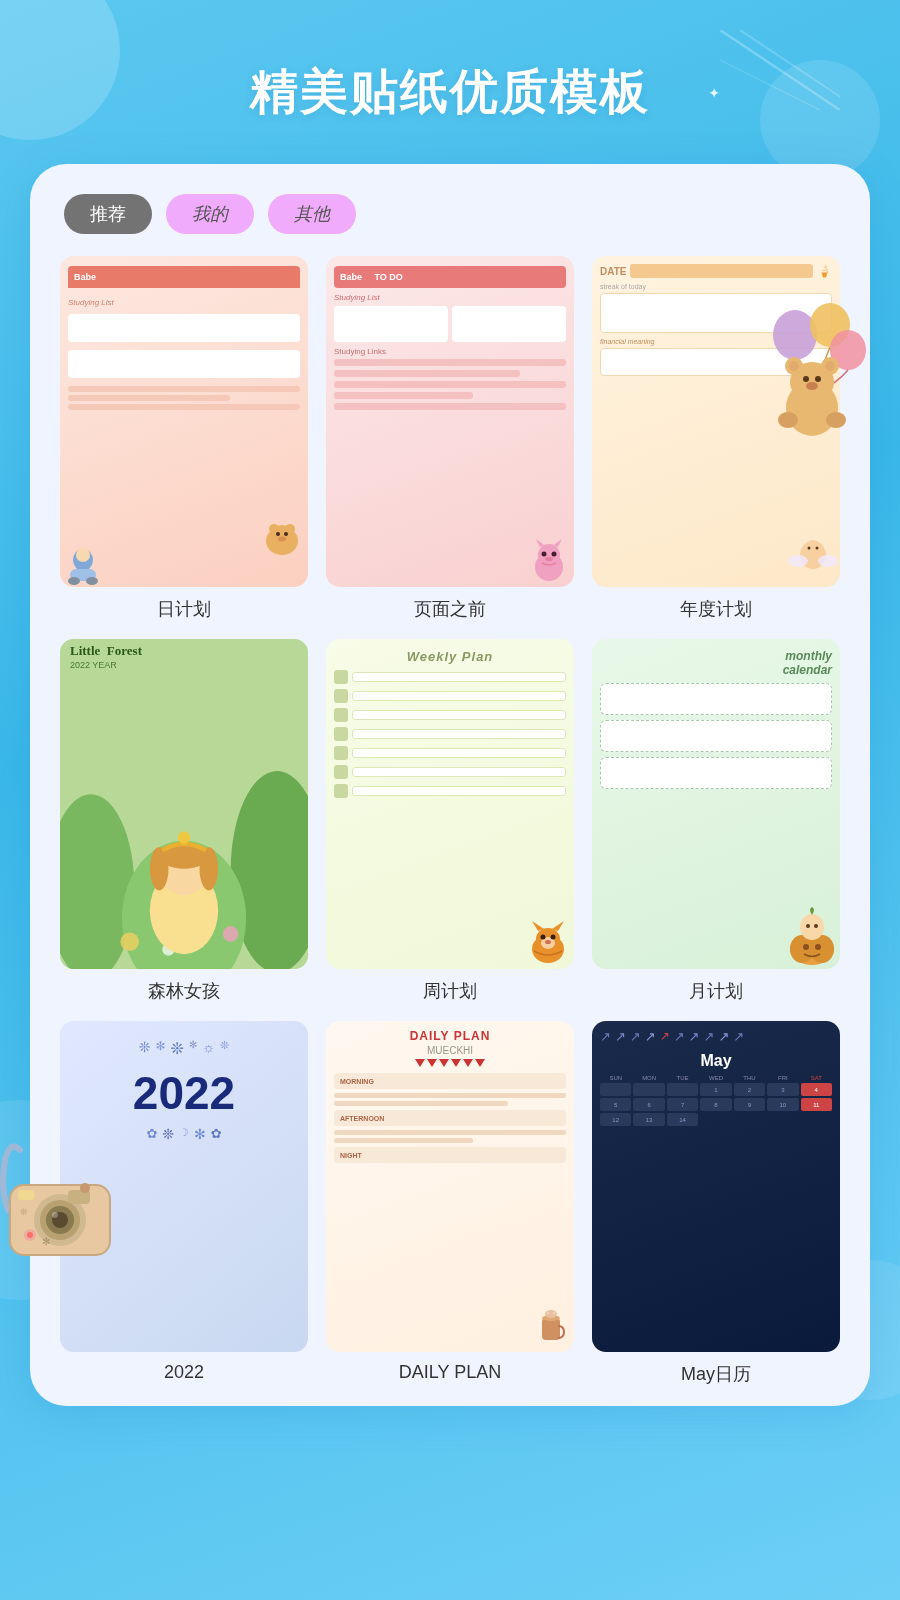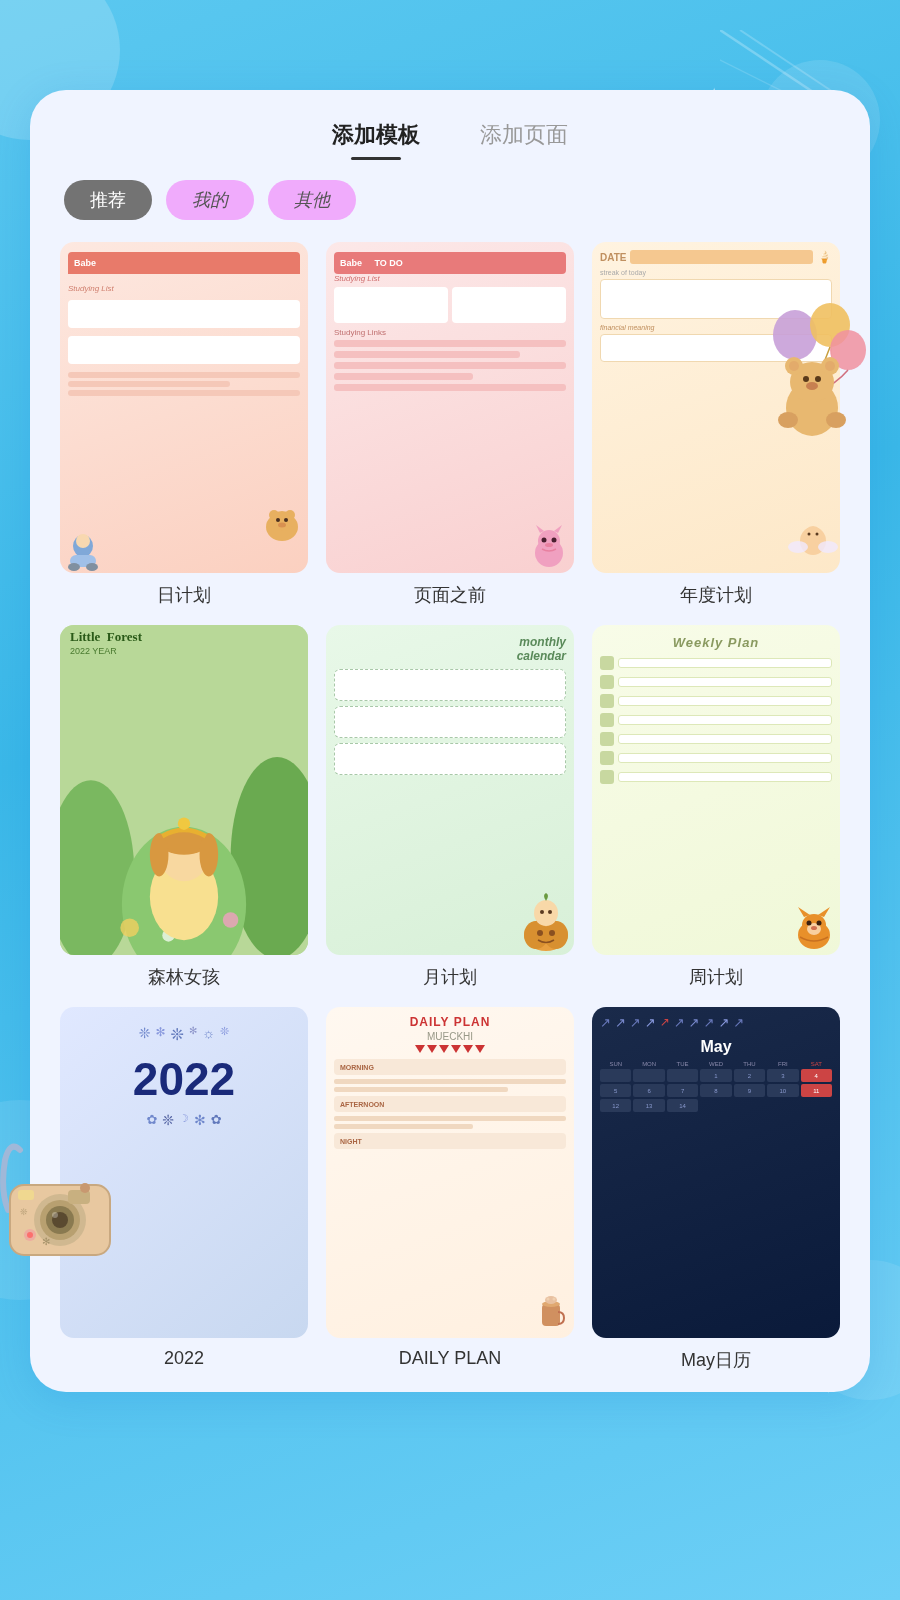--- a/index.html
+++ b/index.html
@@ -269,20 +269,21 @@
       background: linear-gradient(160deg, #fce8e8 0%, #f9d0d0 100%);
       padding: 10px 8px;
     }
     .gouwu-header {
       background: #e87a7a;
       border-radius: 4px;
       height: 22px;
       display: flex;
       align-items: center;
       padding: 0 6px;
+      margin-bottom: 5px;
     }
     .gouwu-items {
       display: flex;
       gap: 4px;
       margin-bottom: 5px;
     }
     .gouwu-item-box {
       flex: 1;
       background: white;
       border-radius: 4px;
@@ -491,28 +492,25 @@
 
     <circle cx="40" cy="105" r="6" fill="#f0a0a0" opacity="0.7"></circle>
     <circle cx="40" cy="105" r="3" fill="#ff6060" opacity="0.8"></circle>
 
     <text x="52" y="115" font-size="10" fill="#8a7a50" opacity="0.6">✻</text>
     <text x="30" y="85" font-size="9" fill="#8a7a50" opacity="0.5">❊</text>
   </svg>
 </div>
 
 <div class="header-section">
+  <div class="header-title1">精美贴纸优质模板</div>
 </div>
 
 <div class="main-card">
 
-  <div class="tabs-row">
-    <div class="tab-item active">添加模板</div>
-    <div class="tab-item">添加页面</div>
-  </div>
 
 
   <div class="filter-row">
     <div class="filter-tag active">推荐</div>
     <div class="filter-tag default">我的</div>
     <div class="filter-tag default">其他</div>
   </div>
 
   <div class="template-grid">
 
@@ -646,50 +644,20 @@
             <circle cx="80" cy="128" r="4" fill="#f0c840"></circle>
           </svg>
 
           <div style="position:absolute;top:4px;left:10px;z-index:5;">
             <div style="color:#2a5a18;font-size:13px;font-weight:900;line-height:1.3;font-family:serif;">Little&nbsp;&nbsp;Forest</div>
             <div style="color:#4a7a30;font-size:9px;">2022 YEAR</div>
           </div>
         </div>
       </div>
       <div class="template-label">森林女孩</div>
-    </div>
-
-    <div class="template-item">
-      <div class="template-thumb">
-        <div class="thumb-yue" style="width:100%;height:100%;position:relative;">
-          <div style="font-size:12px;color:#5a8a5a;font-weight:bold;text-align:right;margin-bottom:6px;font-style:italic;">monthly<br>calendar</div>
-          <div class="yue-boxes">
-            <div class="yue-box"></div>
-            <div class="yue-box"></div>
-            <div class="yue-box"></div>
-          </div>
-
-          <svg style="position:absolute;bottom:4px;right:2px;width:52px;height:58px;" viewBox="0 0 52 58" fill="none">
-
-            <ellipse cx="26" cy="42" rx="22" ry="16" fill="#e8a040"></ellipse>
-            <ellipse cx="16" cy="42" rx="12" ry="14" fill="#d89030"></ellipse>
-            <ellipse cx="36" cy="42" rx="12" ry="14" fill="#d89030"></ellipse>
-
-            <circle cx="20" cy="40" r="3" fill="#8a5020"></circle>
-            <circle cx="32" cy="40" r="3" fill="#8a5020"></circle>
-            <path d="M18 47 Q26 52 34 47" stroke="#8a5020" stroke-width="1.5" fill="none"></path>
-
-            <ellipse cx="26" cy="20" rx="12" ry="13" fill="#f8d8a8"></ellipse>
-            <path d="M26 8 Q22 2 26 0 Q30 2 26 8" fill="#6a9a40"></path>
-            <circle cx="22" cy="19" r="2" fill="#5a3a20"></circle>
-            <circle cx="30" cy="19" r="2" fill="#5a3a20"></circle>
-          </svg>
-        </div>
-      </div>
-      <div class="template-label">月计划</div>
     </div>
 
     <div class="template-item">
       <div class="template-thumb">
         <div class="thumb-zhou" style="width:100%;height:100%;position:relative;">
           <div style="color:#8a9a60;font-size:13px;font-weight:bold;margin-bottom:6px;text-align:center;font-style:italic;letter-spacing:1px;">Weekly  Plan</div>
           <div class="zhou-rows">
             <div class="zhou-row">
                 <div class="zhou-day"></div>
                 <div class="zhou-line"></div>
@@ -731,20 +699,50 @@
             <ellipse cx="22" cy="21" rx="3" ry="2" fill="#d07050"></ellipse>
             <path d="M8 30 Q22 38 36 30" stroke="#c87020" stroke-width="1.5" fill="none"></path>
           </svg>
         </div>
       </div>
       <div class="template-label">周计划</div>
     </div>
 
     <div class="template-item">
       <div class="template-thumb">
+        <div class="thumb-yue" style="width:100%;height:100%;position:relative;">
+          <div style="font-size:12px;color:#5a8a5a;font-weight:bold;text-align:right;margin-bottom:6px;font-style:italic;">monthly<br>calendar</div>
+          <div class="yue-boxes">
+            <div class="yue-box"></div>
+            <div class="yue-box"></div>
+            <div class="yue-box"></div>
+          </div>
+
+          <svg style="position:absolute;bottom:4px;right:2px;width:52px;height:58px;" viewBox="0 0 52 58" fill="none">
+
+            <ellipse cx="26" cy="42" rx="22" ry="16" fill="#e8a040"></ellipse>
+            <ellipse cx="16" cy="42" rx="12" ry="14" fill="#d89030"></ellipse>
+            <ellipse cx="36" cy="42" rx="12" ry="14" fill="#d89030"></ellipse>
+
+            <circle cx="20" cy="40" r="3" fill="#8a5020"></circle>
+            <circle cx="32" cy="40" r="3" fill="#8a5020"></circle>
+            <path d="M18 47 Q26 52 34 47" stroke="#8a5020" stroke-width="1.5" fill="none"></path>
+
+            <ellipse cx="26" cy="20" rx="12" ry="13" fill="#f8d8a8"></ellipse>
+            <path d="M26 8 Q22 2 26 0 Q30 2 26 8" fill="#6a9a40"></path>
+            <circle cx="22" cy="19" r="2" fill="#5a3a20"></circle>
+            <circle cx="30" cy="19" r="2" fill="#5a3a20"></circle>
+          </svg>
+        </div>
+      </div>
+      <div class="template-label">月计划</div>
+    </div>
+
+    <div class="template-item">
+      <div class="template-thumb">
         <div class="thumb-2022" style="width:100%;height:100%;position:relative;background:linear-gradient(140deg,#e0e8ff,#c8d8f0);">
           <div style="display:flex;flex-wrap:wrap;gap:5px;padding:8px;justify-content:center;">
             <span style="color:#7088cc;font-size:14px;">❊</span>
             <span style="color:#8898dd;font-size:12px;">✻</span>
             <span style="color:#6078bb;font-size:16px;">❊</span>
             <span style="color:#9098cc;font-size:10px;">✻</span>
             <span style="color:#7088cc;font-size:14px;">☼</span>
             <span style="color:#8898dd;font-size:11px;">❊</span>
           </div>
           <div style="font-size:46px;font-weight:900;color:#1a2a7a;text-align:center;line-height:1;margin:4px 0;">2022</div>

